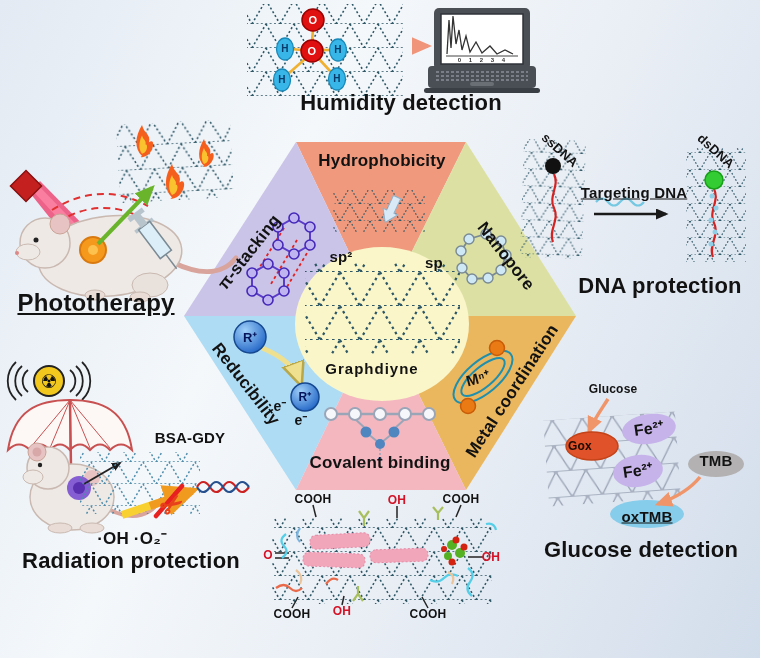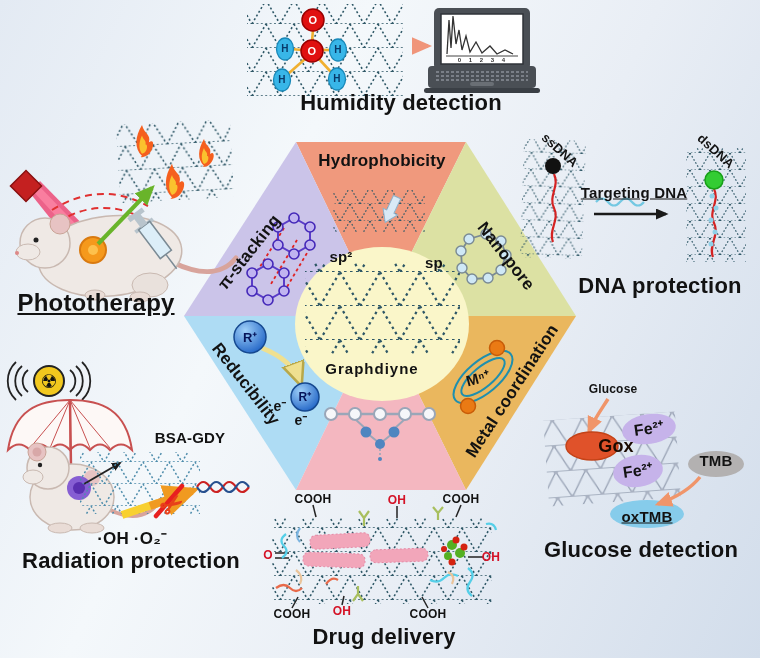--- a/index.html
+++ b/index.html
@@ -372,27 +372,27 @@
       <path d="M438,520 l0,-7 l-5,-6 M438,513 l5,-6" stroke="#a8bf5e"></path>
     </g>
   </g>
 </svg>
 
 <div class="lbl t22" style="left:401px;top:103px;">Humidity detection</div>
 <div class="lbl" style="left:96px;top:303px;font-size:24px;text-decoration:underline;">Phototherapy</div>
 <div class="lbl t22" style="left:660px;top:286px;">DNA protection</div>
 <div class="lbl t22" style="left:131px;top:561px;">Radiation protection</div>
 <div class="lbl t22" style="left:641px;top:550px;">Glucose detection</div>
-<div class="lbl t22" style="left:384px;top:637px;">Drug delivery</div>
 
 <div class="lbl t17" style="left:382px;top:160px;">Hydrophobicity</div>
 <div class="lbl t17" style="left:249px;top:252px;transform:translate(-50%,-50%) rotate(-52deg);">π-stacking</div>
 <div class="lbl t17" style="left:506px;top:256px;transform:translate(-50%,-50%) rotate(52deg);">Nanopore</div>
 <div class="lbl t17" style="left:246px;top:384px;transform:translate(-50%,-50%) rotate(52deg);">Reducibility</div>
 <div class="lbl t17" style="left:512px;top:391px;transform:translate(-50%,-50%) rotate(-57deg);">Metal coordination</div>
+<div class="lbl t17" style="left:380px;top:462px;">Covalent binding</div>
 
 <div class="lbl t15" style="left:341px;top:256px;">sp²</div>
 <div class="lbl t15" style="left:434px;top:262px;">sp</div>
 <div class="lbl" style="left:372px;top:368px;font-size:15px;letter-spacing:1px;">Graphdiyne</div>
 
 <div class="lbl t13 navy" style="left:250px;top:337px;">R⁺</div>
 <div class="lbl t12 navy" style="left:305px;top:397px;">R⁺</div>
 <div class="lbl" style="left:280px;top:406px;font-size:14px;">e⁻</div>
 <div class="lbl" style="left:301px;top:420px;font-size:14px;">e⁻</div>
 <div class="lbl t15" style="left:478px;top:378px;transform:translate(-50%,-50%) rotate(-15deg);">Mⁿ⁺</div>
@@ -400,21 +400,21 @@
 <div class="lbl t13" style="left:560px;top:150px;transform:translate(-50%,-50%) rotate(42deg);">ssDNA</div>
 <div class="lbl t13" style="left:716px;top:151px;transform:translate(-50%,-50%) rotate(42deg);">dsDNA</div>
 <div class="lbl t15" style="left:634px;top:192px;text-decoration:underline;">Targeting DNA</div>
 
 <div class="lbl t15" style="left:190px;top:437px;">BSA-GDY</div>
 <div class="lbl t17" style="left:132px;top:538px;">·OH ·O₂⁻</div>
 <div class="radioactive" style="left:49px;top:381px;">☢</div>
 <div class="scissors" style="left:172px;top:505px;">✂</div>
 
 <div class="lbl" style="left:577px;top:389px;font-size:12px;margin-left:36px;">Glucose</div>
-<div class="lbl" style="left:616px;top:446px;font-size:18px;color:#1a0a00;">Gox</div>
+<div class="lbl" style="left:580px;top:446px;font-size:12px;color:#1a0a00;">Gox</div>
 <div class="lbl" style="left:649px;top:429px;font-size:16px;transform:translate(-50%,-50%) rotate(-8deg);">Fe²⁺</div>
 <div class="lbl" style="left:638px;top:471px;font-size:16px;transform:translate(-50%,-50%) rotate(-8deg);">Fe²⁺</div>
 <div class="lbl t15" style="left:716px;top:460px;">TMB</div>
 <div class="lbl t15" style="left:647px;top:516px;text-decoration:underline;">oxTMB</div>
 
 <div class="lbl t12" style="left:313px;top:499px;">COOH</div>
 <div class="lbl t12 red" style="left:397px;top:500px;">OH</div>
 <div class="lbl t12" style="left:461px;top:499px;">COOH</div>
 <div class="lbl t12" style="left:292px;top:614px;">COOH</div>
 <div class="lbl t12 red" style="left:342px;top:611px;">OH</div>

